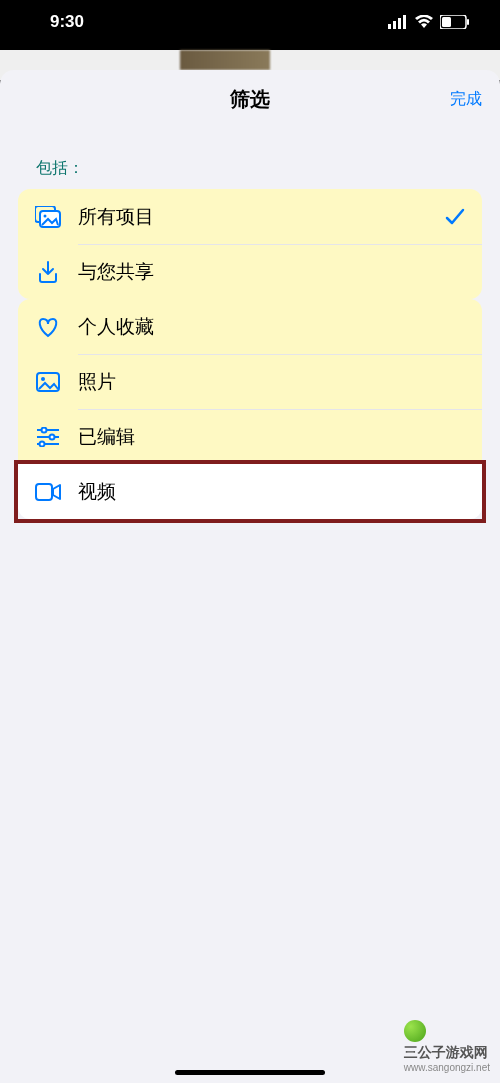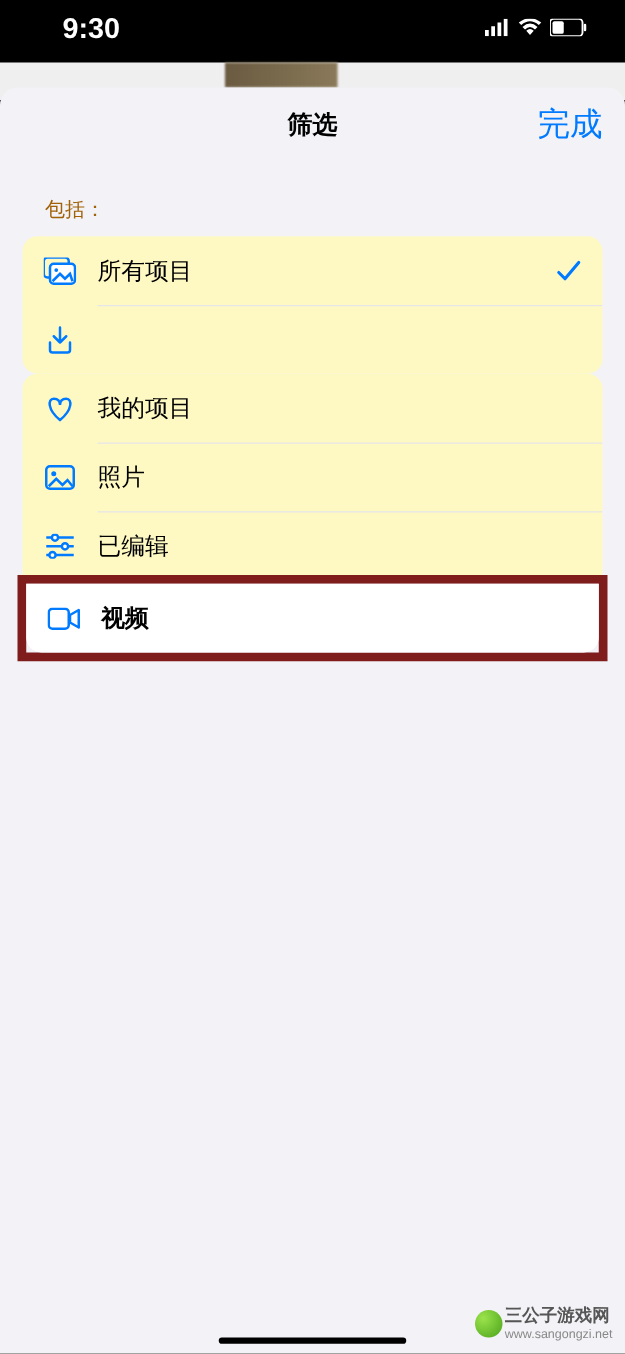--- a/index.html
+++ b/index.html
@@ -11,21 +11,21 @@
       position: relative;
       overflow: hidden;
     }
     .status-bar {
       height: 44px;
       display: flex;
       justify-content: space-between;
       align-items: center;
       padding: 0 30px 0 50px;
       color: #fff;
-      font-size: 23px;
+      font-size: 17px;
       font-weight: 600;
     }
     .status-right { display: flex; align-items: center; gap: 6px; }
     .backdrop {
       position: absolute;
       top: 50px; left: 0; right: 0;
       height: 30px;
       background: #efefef;
     }
     .backdrop::after{
@@ -47,25 +47,25 @@
       display: flex;
       align-items: center;
       justify-content: center;
       position: relative;
     }
     .sheet-title { font-size: 20px; font-weight: 600; color:#000;text-align:center; }
     .done-btn {
       position: absolute;
       right: 18px;
       color: #007aff;
-      font-size: 26px;
+      font-size: 16px;
     }
     .section-label {
       padding: 30px 36px 10px;
-      color: #a16207;
+      color: #0f766e;
       font-size: 16px;
     }
     .group {
       background: #fef9c3;
       margin: 0 18px;
       border-radius: 12px;
       overflow: hidden;
     }
     .row {
       display: flex;
@@ -82,31 +82,30 @@
       background: #e5e5ea;
     }
     .row-icon {
       width: 28px; height: 28px;
       display: flex; align-items: center; justify-content: center;
       margin-right: 16px;
     }
     .row-label { font-size: 19px; color: #000; flex:1; }
     .check { color: #007aff; }
     .highlight-box {
-      border: 7px solid #7f1d1d;
+      border: 4px solid #7f1d1d;
       margin: -4px 14px 0;
-      font-weight: bold;
     }
     .highlight-box .row { background:#fff; height:55px; border-radius:0 0 12px 12px;}
     .group.last { border-bottom-left-radius:0; border-bottom-right-radius:0;}
     .watermark {
       position: absolute;
       bottom: 10px; right: 10px;
-      display:flex; align-items:center; gap:2px;
-      font-size:14px; color:#555;
+      display:flex; gap:2px;
+      font-size:14px; color:#555;flex-direction:column;
     }
     .wm-logo{
       width:22px;height:22px;border-radius:50%;
       background:radial-gradient(circle at 30% 30%, #9be34c, #4aa31a);
       position:relative;
     }
     .home-indicator{
       position:absolute;
       bottom:8px; left:50%; transform:translateX(-50%);
       width:150px; height:5px; border-radius:3px; background:#000;
@@ -168,31 +167,32 @@
           </svg>
       </span>
     </div>
     <div class="row">
       <span class="row-icon">
         <svg width="24" height="24" viewBox="0 0 24 24">
             <path d="M12 2 L12 14 M7 9 L12 14 L17 9" fill="none" stroke="#007aff" stroke-width="2" stroke-linecap="round" stroke-linejoin="round"></path>
             <path d="M4 14 L4 20 Q4 22 6 22 L18 22 Q20 22 20 20 L20 14" fill="none" stroke="#007aff" stroke-width="2" stroke-linecap="round"></path>
           </svg>
       </span>
+      <span class="row-label">与您共享</span>
     </div>
   </div>
 
   <div class="group last">
     <div class="row">
       <span class="row-icon">
         <svg width="24" height="22" viewBox="0 0 24 22">
             <path d="M12 20 C2 12 2 3 7 3 Q12 3 12 8 Q12 3 17 3 C22 3 22 12 12 20 Z" fill="none" stroke="#007aff" stroke-width="2"></path>
           </svg>
       </span>
-      <span class="row-label">我的项目</span>
+      <span class="row-label">个人收藏</span>
     </div>
     <div class="row">
       <span class="row-icon">
         <svg width="24" height="20" viewBox="0 0 24 20">
             <rect x="1" y="1" width="22" height="18" rx="3" fill="none" stroke="#007aff" stroke-width="2"></rect>
             <circle cx="7" cy="7" r="2" fill="#007aff"></circle>
             <path d="M3 17 L9 11 L14 16 L18 12 L22 17" fill="none" stroke="#007aff" stroke-width="2"></path>
           </svg>
       </span>
       <span class="row-label">照片</span>

